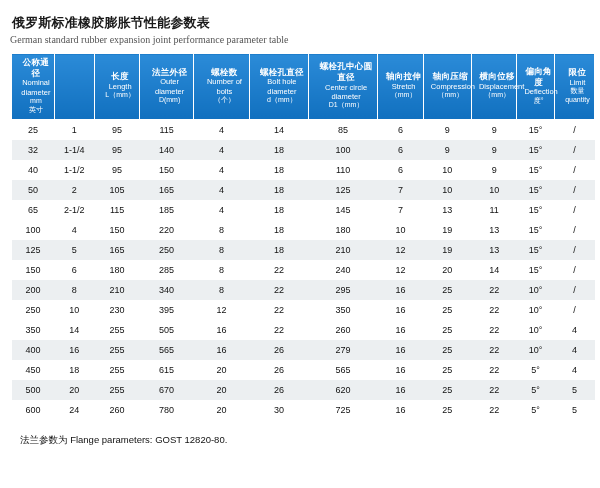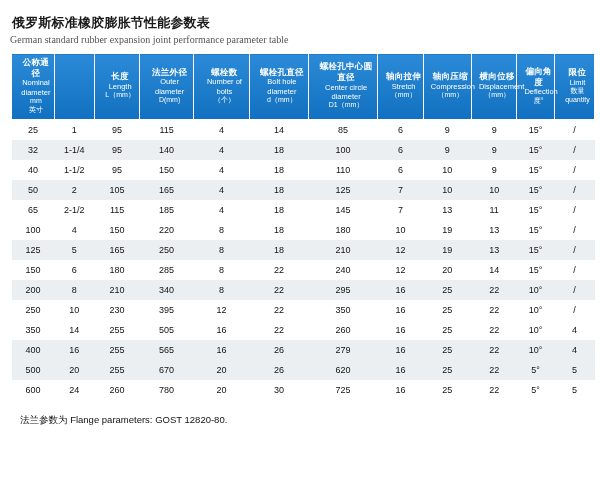--- a/index.html
+++ b/index.html
@@ -335,20 +335,34 @@
           <td>565</td>
           <td>16</td>
           <td>26</td>
           <td>279</td>
           <td>16</td>
           <td>25</td>
           <td>22</td>
           <td>10°</td>
           <td>4</td>
         </tr>
+        <tr class="odd">
+          <td class="first">450</td>
+          <td>18</td>
+          <td>255</td>
+          <td>615</td>
+          <td>20</td>
+          <td>26</td>
+          <td>565</td>
+          <td>16</td>
+          <td>25</td>
+          <td>22</td>
+          <td>5°</td>
+          <td>4</td>
+        </tr>
         <tr class="even">
           <td class="first">500</td>
           <td>20</td>
           <td>255</td>
           <td>670</td>
           <td>20</td>
           <td>26</td>
           <td>620</td>
           <td>16</td>
           <td>25</td>

